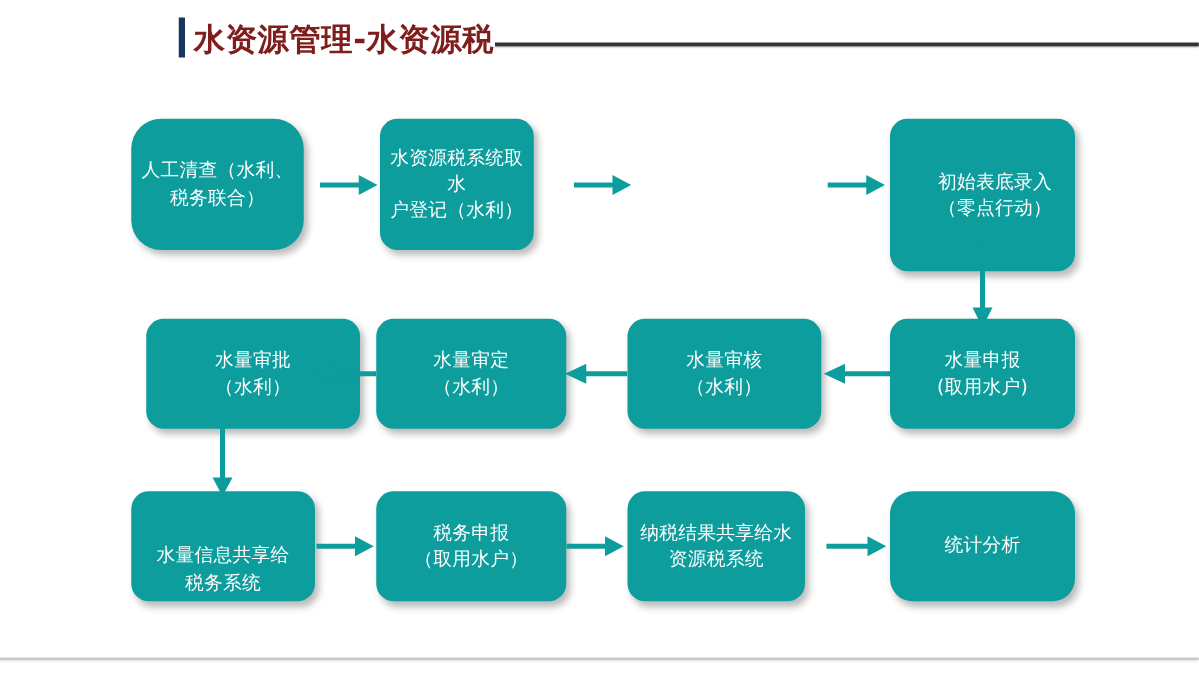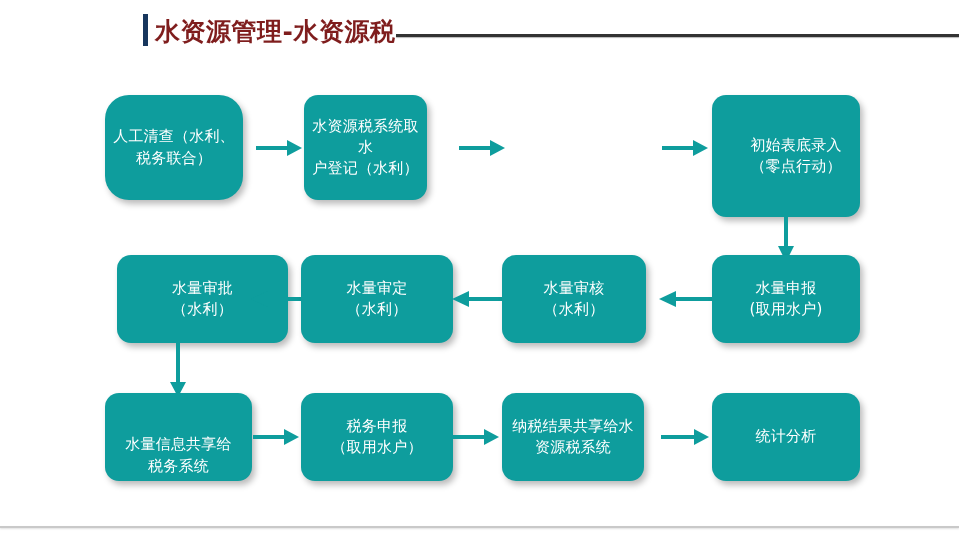--- a/index.html
+++ b/index.html
@@ -207,21 +207,21 @@
   <div class="node" style="left:301px; top:255px; width:152px; height:88px;">
     <span class="node-label">水量审定
 （水利）</span>
   </div>
 
   <svg class="arrow-h" style="left:448px; top:287px; width:54px;" viewBox="0 0 54 24">
     <path d="M54 12 L19 12" stroke="#0e9d9d" stroke-width="4" fill="none"></path>
     <path d="M21 4 L4 12 L21 20 Z" fill="#0e9d9d"></path>
   </svg>
 
-  <div class="node" style="left:502px; top:255px; width:144px; height:88px;">
+  <div class="node" style="left:502px; top:255px; width:155px; height:88px;">
     <span class="node-label">水量审核
 （水利）</span>
   </div>
 
   <svg class="arrow-h" style="left:655px; top:287px; width:58px;" viewBox="0 0 58 24">
     <path d="M58 12 L19 12" stroke="#0e9d9d" stroke-width="4" fill="none"></path>
     <path d="M21 4 L4 12 L21 20 Z" fill="#0e9d9d"></path>
   </svg>
 
   <div class="node" style="left:712px; top:255px; width:148px; height:88px;">
@@ -257,19 +257,19 @@
   <div class="node" style="left:502px; top:393px; width:142px; height:88px;">
     <span class="node-label">纳税结果共享给水
 资源税系统</span>
   </div>
 
   <svg class="arrow-h" style="left:661px; top:425px; width:50px;" viewBox="0 0 50 24">
     <path d="M0 12 L35 12" stroke="#0e9d9d" stroke-width="4" fill="none"></path>
     <path d="M33 4 L48 12 L33 20 Z" fill="#0e9d9d"></path>
   </svg>
 
-  <div class="node" style="left:712px; top:393px; width:148px; height:88px;">
+  <div class="node" style="left:712px; top:393px; width:148px; height:88px;border-radius:18px;">
     <span class="node-label">统计分析</span>
   </div>
 
 </div>
 
 <div class="footer-rule"></div>
 
 </body></html>

